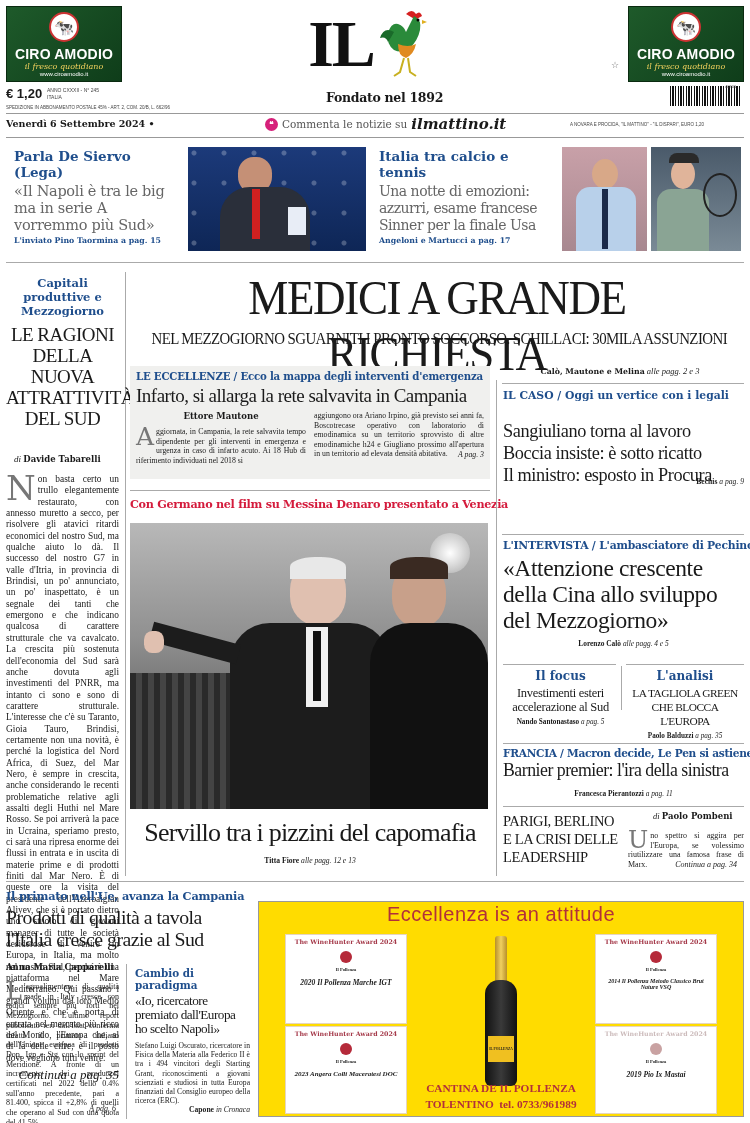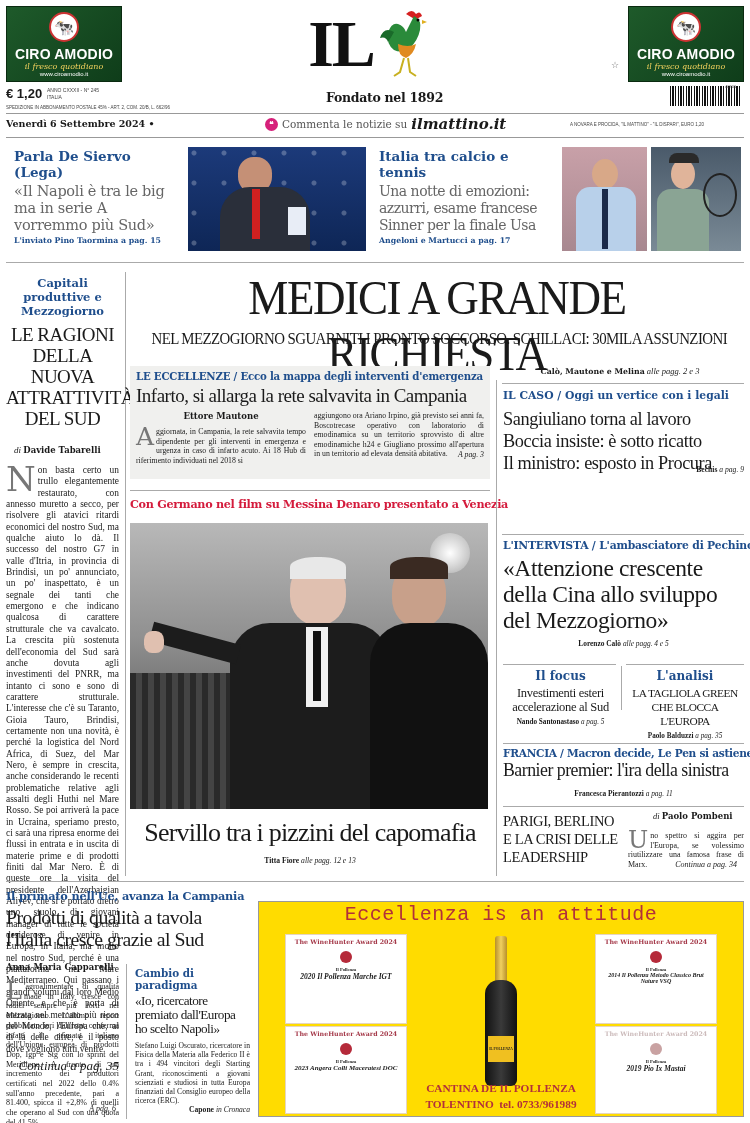--- a/index.html
+++ b/index.html
@@ -21,21 +21,21 @@
 .dropcap{float:left;font-size:34px;line-height:28px;color:#777;margin-right:2px;font-family:"DejaVu Serif",serif}
 .credit{font-family:"Liberation Serif",serif;font-size:9px;text-align:center}
 .credit b{font-weight:bold}
 .credit i{font-style:italic}
 .photo{position:absolute;overflow:hidden}
 .cond{font-family:"Liberation Serif",serif;letter-spacing:-0.5px}
 .award{position:absolute;background:#fff;border:1px solid #e5d5c0;display:flex;flex-direction:column;align-items:center;padding-top:3px}
 .award .t{font-family:"DejaVu Serif",serif;font-weight:bold;font-size:6.3px;color:#a53a4a}
 .award .seal{width:12px;height:12px;border-radius:50%;background:#b52a3a;margin:6px 0 4px}
 .award .n{font-size:4.5px;font-weight:bold}
-.award .w{font-family:"Liberation Serif",serif;font-style:italic;font-weight:bold;font-size:7.5px;margin-top:0;text-align:center;padding:0 3px}
+.award .w{font-family:"Liberation Serif",serif;font-style:italic;font-weight:bold;font-size:7.5px;margin-top:6px;text-align:center;padding:0 3px}
 .award.faded .t{color:#cbb}
 .award.faded .seal{background:#c9a2a2}
 </style>
 </head>
 <body>
 
 <div class="ad-green" style="left:6px;top:6px;width:116px;height:76px">
   <div class="logo">🐄</div>
   <div class="brand">CIRO AMODIO</div>
   <div class="tag">il fresco quotidiano</div>
@@ -111,21 +111,21 @@
   <div style="position:absolute;left:18px;top:6px;width:30px;height:10px;background:#2a2a2a;border-radius:8px 8px 0 0"></div>
   <div style="position:absolute;left:6px;top:42px;width:52px;height:70px;background:#8aa494;border-radius:14px 14px 0 0"></div>
   <div style="position:absolute;left:52px;top:26px;width:34px;height:44px;border:2px solid #222;border-radius:50%"></div>
 </div>
 <div class="rule" style="left:6px;top:262px;width:738px;background:#aaa"></div>
 
 <div class="vrule" style="left:125px;top:272px;height:604px"></div>
 <div class="abs" style="left:6px;top:276px;width:113px">
   <div class="kicker blue" style="font-size:11.5px;line-height:14px;text-align:center">Capitali produttive e Mezzogiorno</div>
   <div class="cond" style="font-size:19px;line-height:21px;text-align:center;margin-top:6px;text-transform:uppercase">LE RAGIONI DELLA NUOVA ATTRATTIVITÀ DEL SUD</div>
-  <div style="margin-top:16px;margin-left:8px;font-size:9px">
+  <div style="margin-top:25px;margin-left:8px;font-size:9px">
     <i>di</i>
     <b style="font-family:'DejaVu Serif',serif;font-size:8.5px">Davide Tabarelli</b>
   </div>
   <div class="body-text" style="margin-top:10px;font-size:9.4px;line-height:11.35px">
     <span class="dropcap">N</span><span>on basta certo un trullo elegantemente restaurato, con annesso muretto a secco, per risolvere gli atavici ritardi economici del nostro Sud, ma qualche aiuto lo dà. Il successo del nostro G7 in valle d'Itria, in provincia di Brindisi, un po' annunciato, un po' inaspettato, è un segnale dei tanti che emergono e che indicano qualcosa di carattere strutturale che va cavalcato. La crescita più sostenuta dell'economia del Sud sarà anche dovuta agli investimenti del PNRR, ma intanto ci sono e sono di carattere strutturale. L'interesse che c'è su Taranto, Gioia Tauro, Brindisi, certamente non una novità, è perché la logistica del Nord Africa, di Suez, del Mar Nero, è sempre in crescita, anche considerando le recenti problematiche relative agli assalti degli Huthi nel Mare Rosso. Se poi arriverà la pace in Ucraina, speriamo presto, ci sarà una ripresa enorme dei flussi in entrata e in uscita di materie prime e di prodotti finiti dal Mar Nero. È di queste ore la visita del presidente dell'Azerbaigian Aliyev, che si è portato dietro uno stuolo di giovani manager di tutte le società desiderose di venire in Europa, in Italia, ma molto nel nostro Sud, perché è una piattaforma nel Mare Mediterraneo. Qui passano i grandi volumi dal loro Medio Oriente e che è porta di entrata nel mercato più ricco del Mondo, l'Europa che, al di là delle cifre, è il posto dove vogliono tutti venire.</span>
   </div>
   <div style="text-align:right;font-style:italic;font-size:13px;margin-top:3px">Continua a pag. 35</div>
 </div>
 
 <div class="abs cond" style="left:130px;top:270px;width:614px;text-align:center;font-size:49px;line-height:56px;letter-spacing:-1.5px;transform:scaleX(.92);transform-origin:center">MEDICI A GRANDE RICHIESTA</div>
@@ -169,21 +169,21 @@
 </div>
 <div class="abs cond" style="left:130px;top:818px;width:360px;text-align:center;font-size:26px;letter-spacing:-0.8px">Servillo tra i pizzini del capomafia</div>
 <div class="abs credit" style="left:130px;top:856px;width:360px;font-size:7.6px">
   <b>Titta Fiore</b> <i>alle pagg. 12 e 13</i>
 </div>
 
 <div class="vrule" style="left:496px;top:380px;height:496px"></div>
 <div class="rule" style="left:502px;top:383px;width:242px;background:#aaa"></div>
 <div class="abs" style="left:503px;top:389px;width:241px">
   <div class="kicker blue" style="font-size:10.8px;white-space:nowrap">IL CASO / Oggi un vertice con i legali</div>
-  <div class="cond" style="font-size:18.3px;line-height:22px;margin-top:6px;letter-spacing:-0.4px">
+  <div class="cond" style="font-size:18.3px;line-height:22px;margin-top:18px;letter-spacing:-0.4px">
     <div>Sangiuliano torna al lavoro</div>
     <div>Boccia insiste: è sotto ricatto</div>
     <div>Il ministro: esposto in Procura</div>
   </div>
   <div class="credit" style="text-align:right;font-size:7.6px;margin-top:-9px">
     <b>Bechis</b> <i>a pag. 9</i>
   </div>
 </div>
 <div class="rule" style="left:502px;top:534px;width:242px;background:#aaa"></div>
 
@@ -251,21 +251,21 @@
 <div class="abs" style="left:135px;top:967px;width:115px">
   <div class="kicker blue" style="font-size:10.4px">Cambio di paradigma</div>
   <div class="cond" style="font-size:13.2px;line-height:14px;margin-top:3px;letter-spacing:-0.5px">«Io, ricercatore premiato dall'Europa ho scelto Napoli»</div>
   <div class="body-text" style="font-size:7.6px;line-height:9.2px;margin-top:5px">Stefano Luigi Oscurato, ricercatore in Fisica della Materia alla Federico II è tra i 494 vincitori degli Starting Grant, riconoscimenti a giovani scienziati e studiosi in tutta Europa finanziati dal Consiglio europeo della ricerca (ERC).</div>
   <div class="credit" style="text-align:right;font-size:7.6px">
     <b>Capone</b> <i>in Cronaca</i>
   </div>
 </div>
 
 <div class="abs" style="left:258px;top:901px;width:486px;height:216px;background:#ffdc00;border:1px solid #999">
-  <div style="position:absolute;left:0;top:1px;width:100%;text-align:center;font-family:Liberation Mono, monospace;font-size:20px;color:#b2303a;letter-spacing:.5px">Eccellenza is an attitude</div>
+  <div style="position:absolute;left:0;top:1px;width:100%;text-align:center;font-family:Liberation Sans, sans-serif;font-size:20px;color:#b2303a;letter-spacing:.5px">Eccellenza is an attitude</div>
 
   <div class="award" style="left:26px;top:32px;width:122px;height:90px">
     <div class="t">The WineHunter Award 2024</div>
     <div class="seal"></div>
     <div class="n">Il Pollenza</div>
     <div class="w">2020 Il Pollenza Marche IGT</div>
   </div>
   <div class="award" style="left:336px;top:32px;width:122px;height:90px">
     <div class="t">The WineHunter Award 2024</div>
     <div class="seal"></div>

